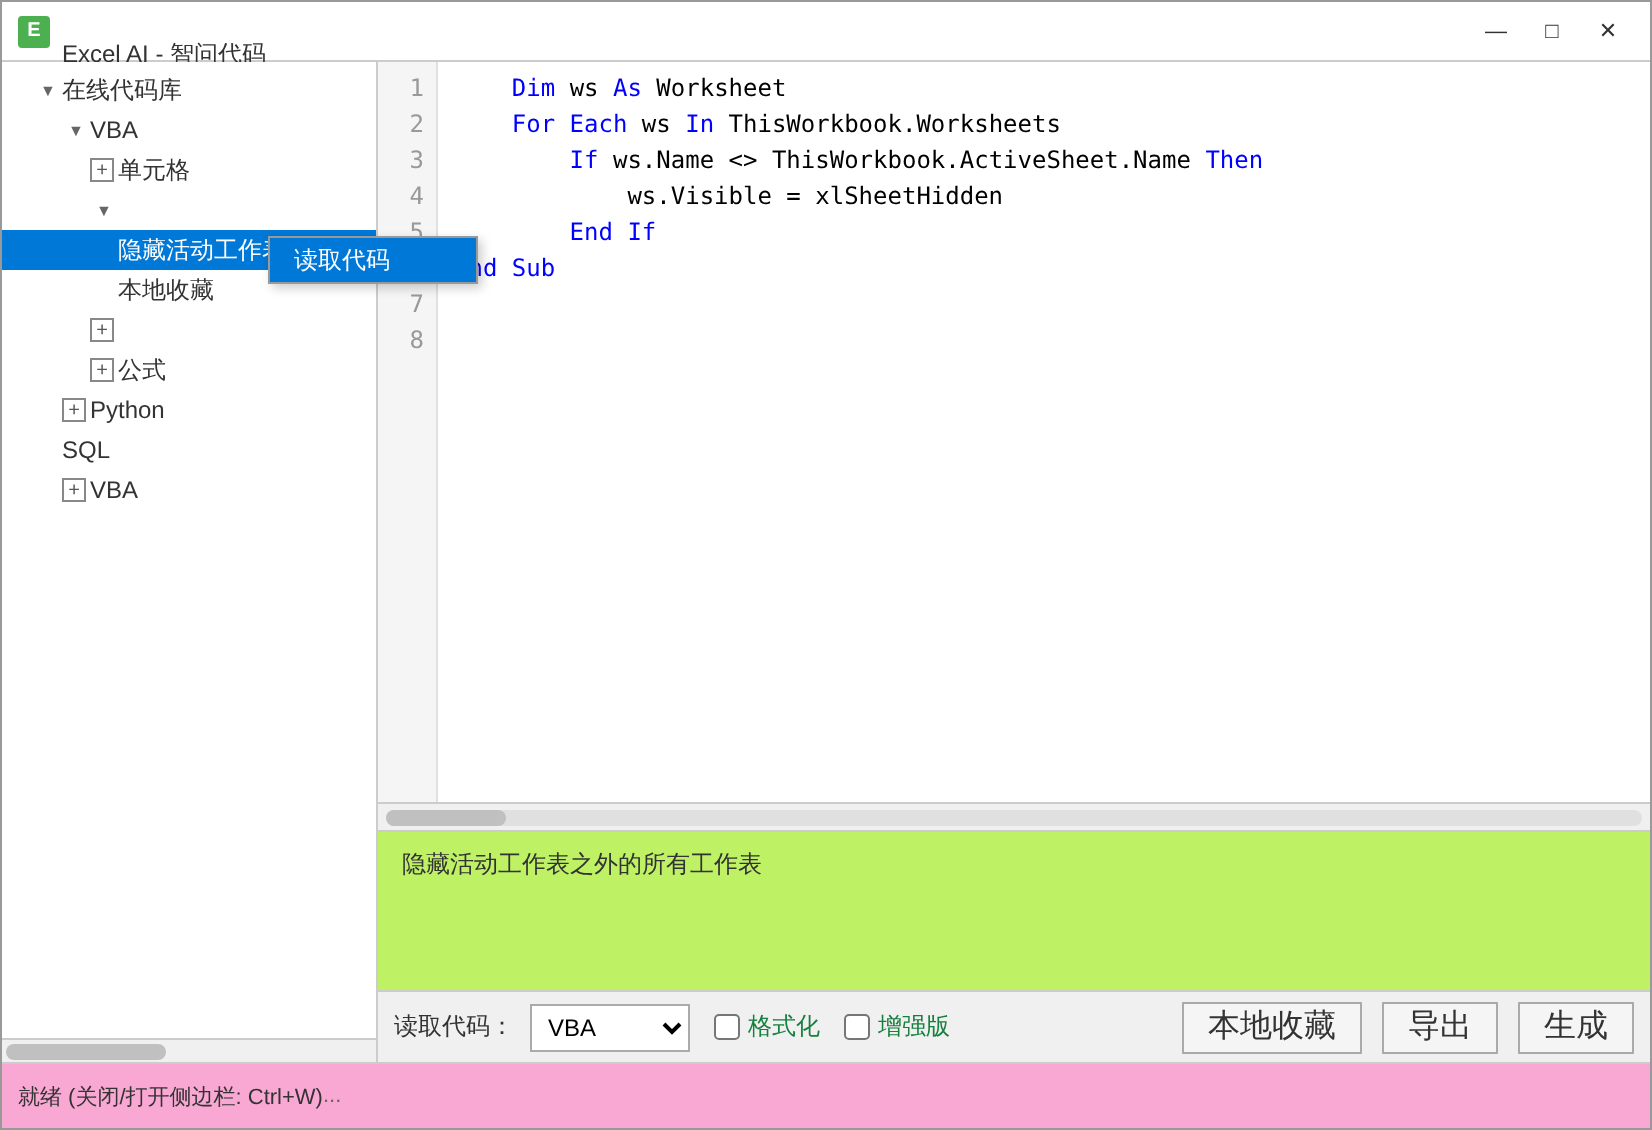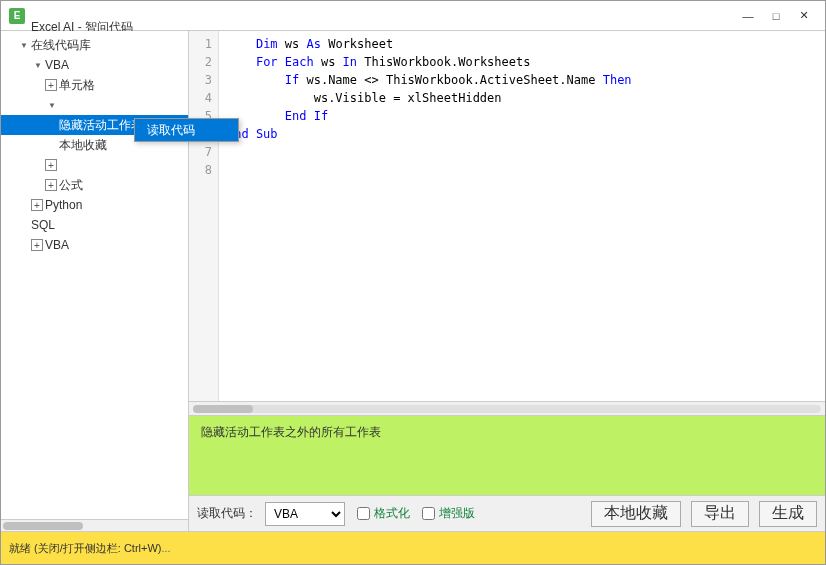--- a/index.html
+++ b/index.html
@@ -275,21 +275,21 @@
       background: #f5f5f5;
       font-size: 16px;
       cursor: pointer;
       color: #333;
       margin-left: 4px;
     }
     .toolbar-spacer { flex: 1; }
     
     .status-bar {
       height: 22px;
-      background: #fde047;
+      background: #f9a8d4;
       border-top: 1px solid #ccc;
       display: flex;
       align-items: center;
       padding: 16px 8px;
     }
     .status-text {
       font-size: 11px;
       color: #333;
     }
     .status-dots {

